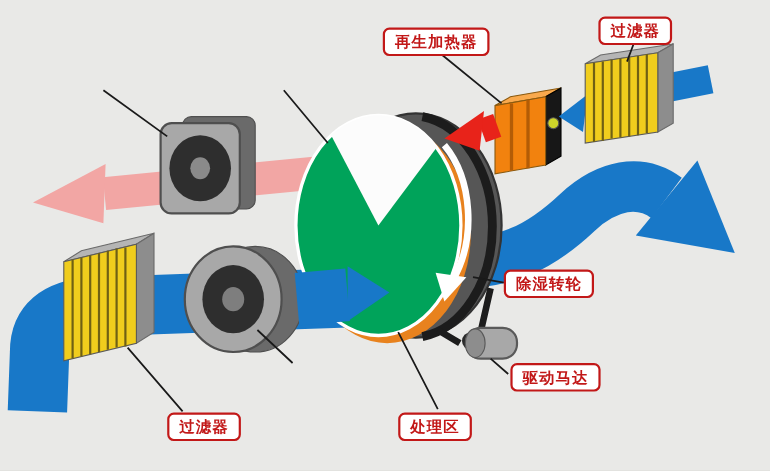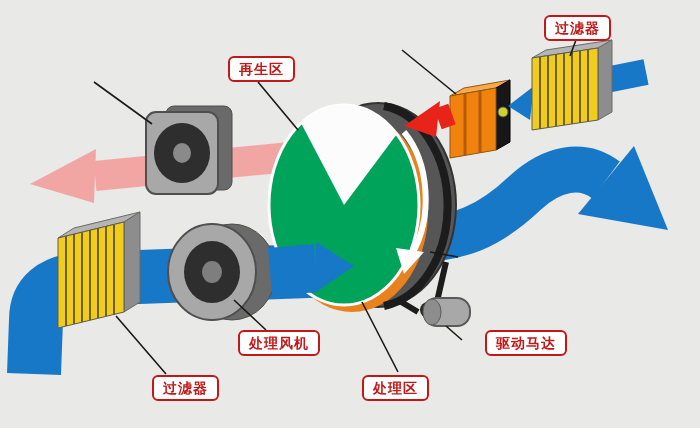--- a/index.html
+++ b/index.html
@@ -104,20 +104,20 @@
     <g>
       <polygon points="532,58 598,48 612,40 546,50" fill="#b5b5b5" stroke="#6a6a6a"></polygon>
       <polygon points="598,48 612,40 612,112 598,120" fill="#8d8d8d" stroke="#6a6a6a"></polygon>
       <polygon points="532,58 598,48 598,120 532,130" fill="#f0cd1d" stroke="#5a5a5a"></polygon>
       <path d="M540 57 L540 129 M548 56 L548 128 M556 54 L556 126 M564 53 L564 125 M572 52 L572 124 M580 51 L580 123 M588 49 L588 121" stroke="#6f6014" stroke-width="2"></path>
     </g>
 
     <path d="M94 82 L152 124 M258 82 L298 130 M402 50 L456 94 M576 40 L570 56 M458 257 L430 252 M462 340 L446 326 M266 330 L234 300 M398 372 L362 302 M166 374 L116 316" fill="none" stroke="#1a1a1a" stroke-width="1.6"></path>
   </svg>
 
-  <div class="diagram-label" style="left:228px;top:56px">再生区</div>
+  <div class="diagram-label" style="left:348px;top:25px">再生加热器</div>
   <div class="diagram-label" style="left:544px;top:15px">过滤器</div>
-  <div class="diagram-label" style="left:485px;top:330px">驱动马达</div>
-  <div class="diagram-label" style="left:238px;top:330px">处理风机</div>
+  <div class="diagram-label" style="left:458px;top:245px">除湿转轮</div>
+  <div class="diagram-label" style="left:464px;top:330px">驱动马达</div>
   <div class="diagram-label" style="left:362px;top:375px">处理区</div>
   <div class="diagram-label" style="left:152px;top:375px">过滤器</div>
 
 </div>
 
 </body></html>

